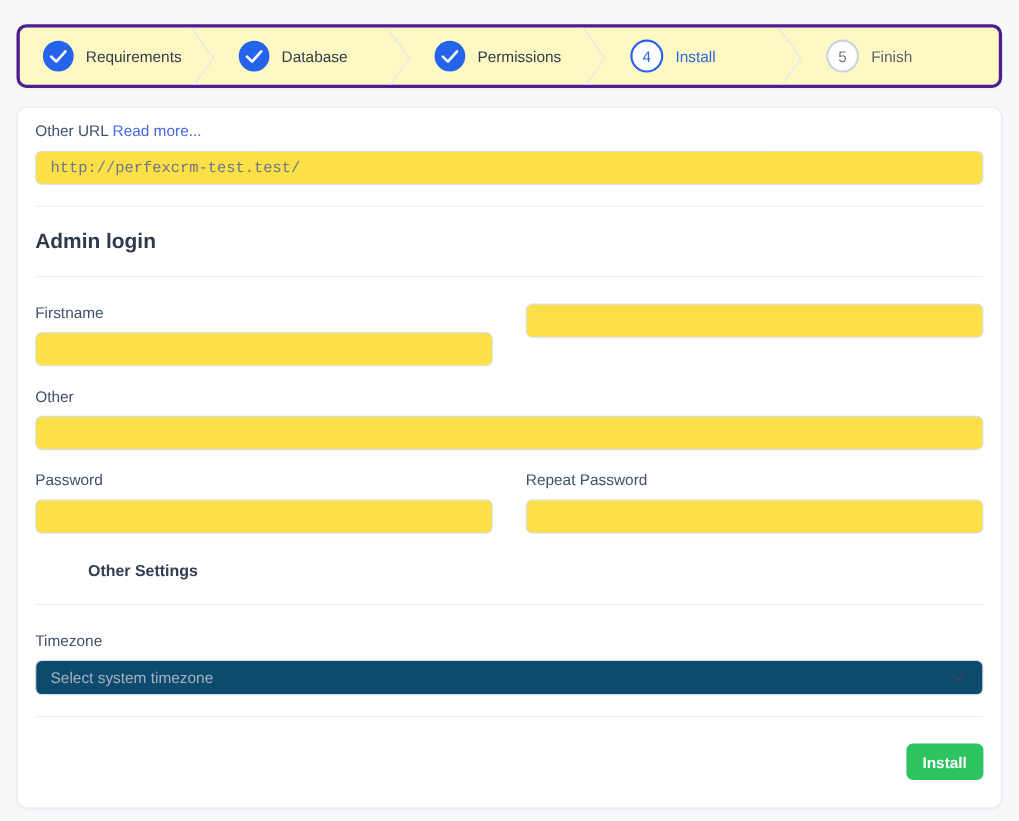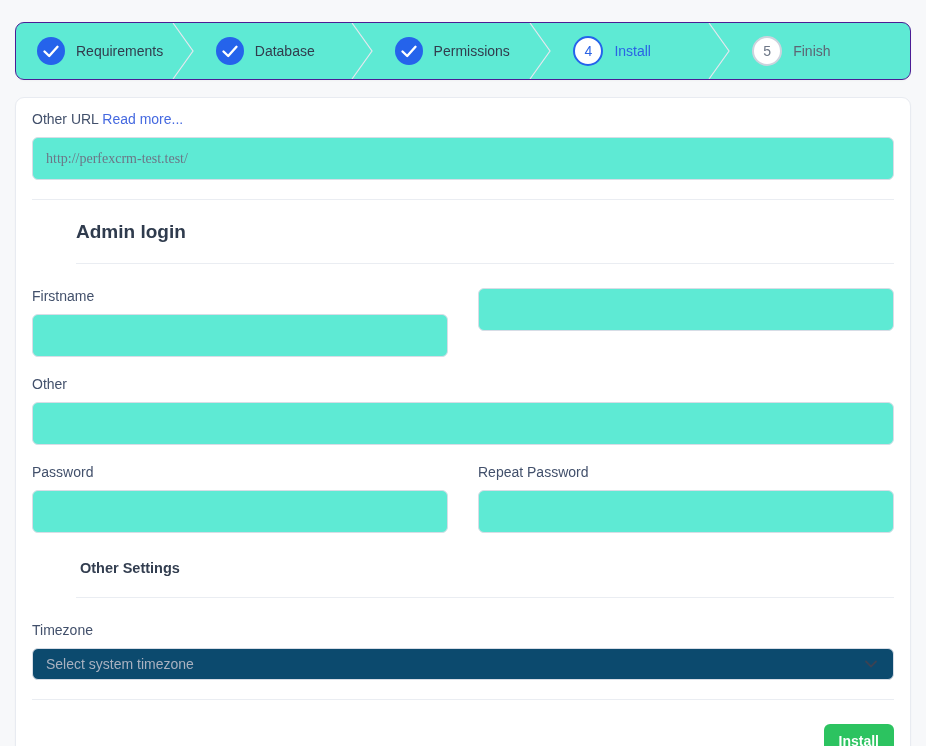--- a/index.html
+++ b/index.html
@@ -8,22 +8,22 @@
     background: #f7f8fa;
     font-family: "Liberation Sans", sans-serif;
     color: #42506b;
     overflow: hidden;
   }
 
   
   .stepper-card {
     margin: 22px 15px 0;
     height: 58px;
-    background: #5eead4;
-    border: 1px solid #4c1d95;
+    background: #fef9c3;
+    border: 3px solid #4c1d95;
     border-radius: 9px;
     box-shadow: 0 1px 2px rgba(16,24,40,0.03);
     display: flex;
     overflow: hidden;
     text-align: center;
   }
   .step {
     flex: 1;
     position: relative;
     display: flex;
@@ -71,28 +71,28 @@
   }
   .inline-link {
     color: #4569e0;
     font-size: 14px;
     text-decoration: none;
     cursor: pointer;
   }
   .text-input {
     display: block;
     width: 100%;
-    height: 43px;
+    height: 31px;
     border: 1px solid #d7dde6;
     border-radius: 6px;
     padding: 0 13px;
-    font-family: Liberation Serif, serif;
+    font-family: Liberation Mono, monospace;
     font-size: 14px;
     color: #6c7687;
-    background: #5eead4;
+    background: #fde047;
     outline: none;
   }
   .divider {
     border: none;
     border-top: 1px solid #eaedf2;
     height: 0;
   }
   .section-heading {
     font-size: 19px;
     font-weight: 600;
@@ -145,21 +145,21 @@
     font-family: "Liberation Sans", sans-serif;
     font-size: 14px;
     font-weight: 700;
     border: none;
     border-radius: 6px;
     height: 33px;
     padding: 0 15px;
     cursor: pointer;
   }
   .mt-19 { margin-top: 19px; }
-  .mt-20 { margin-top: 20px; margin-left: 44px; }
+  .mt-20 { margin-top: 20px; }
   .mt-24 { margin-top: 24px; }
   .mt-27 { margin-top: 27px; margin-left: 48px; }
   .mt-8  { margin-top: 8px; }
 </style>
 </head>
 <body>
 
 <div class="stepper-card">
 
   <div class="step complete">

